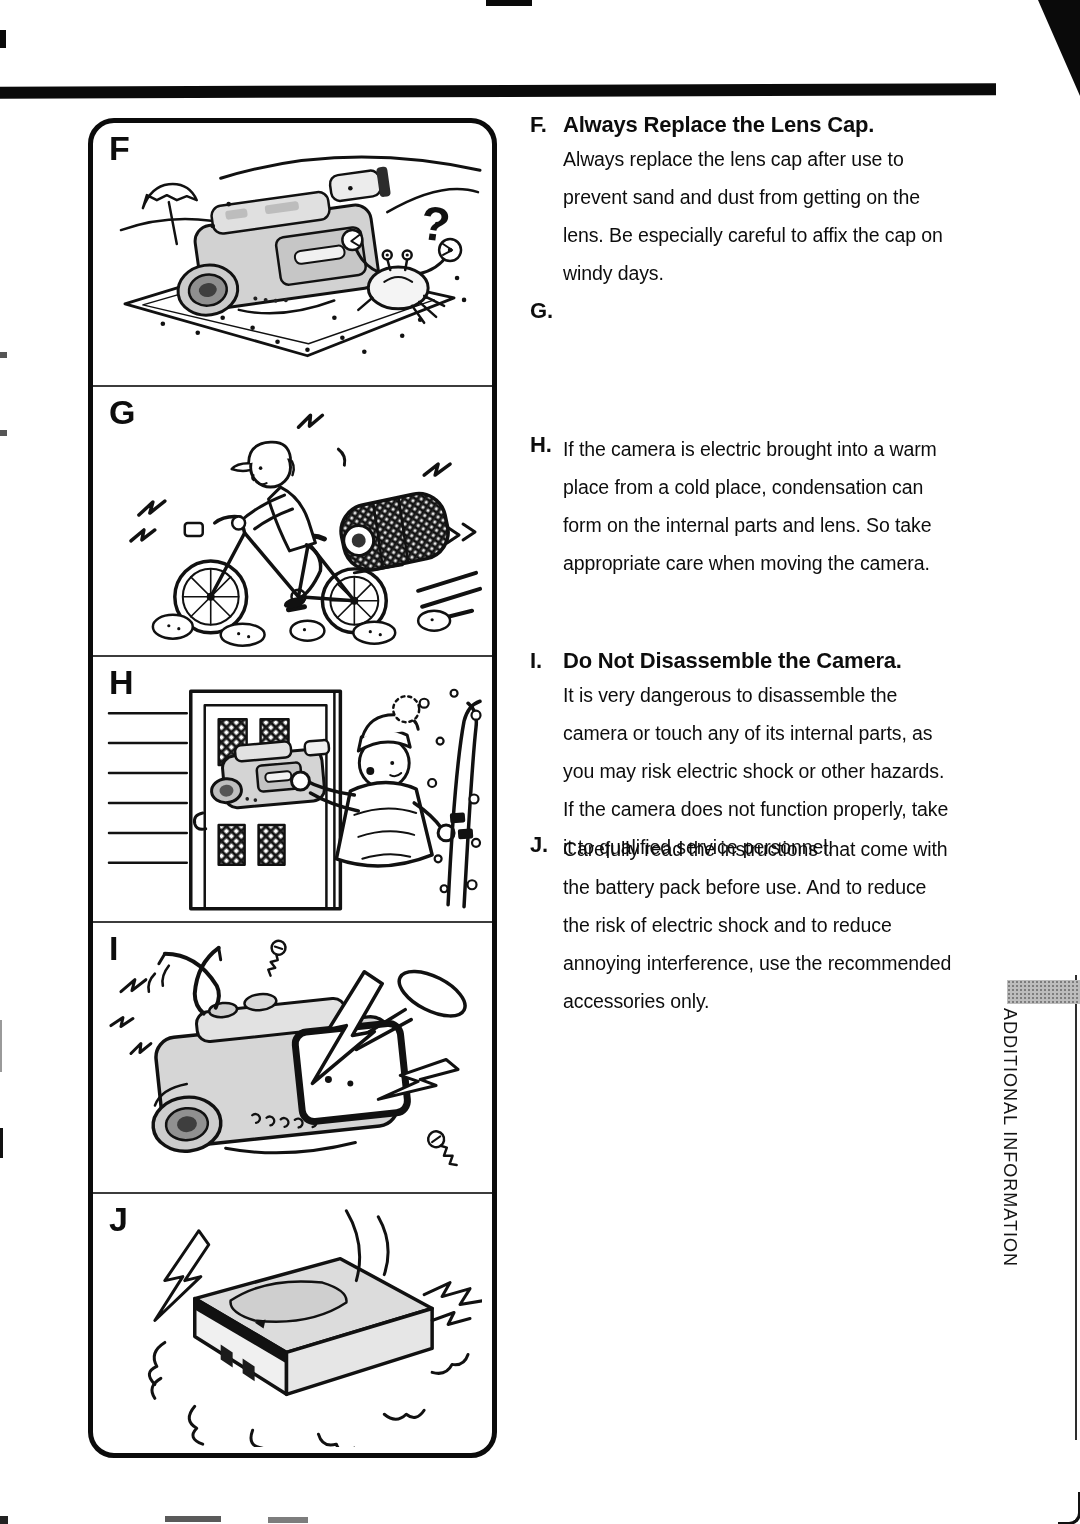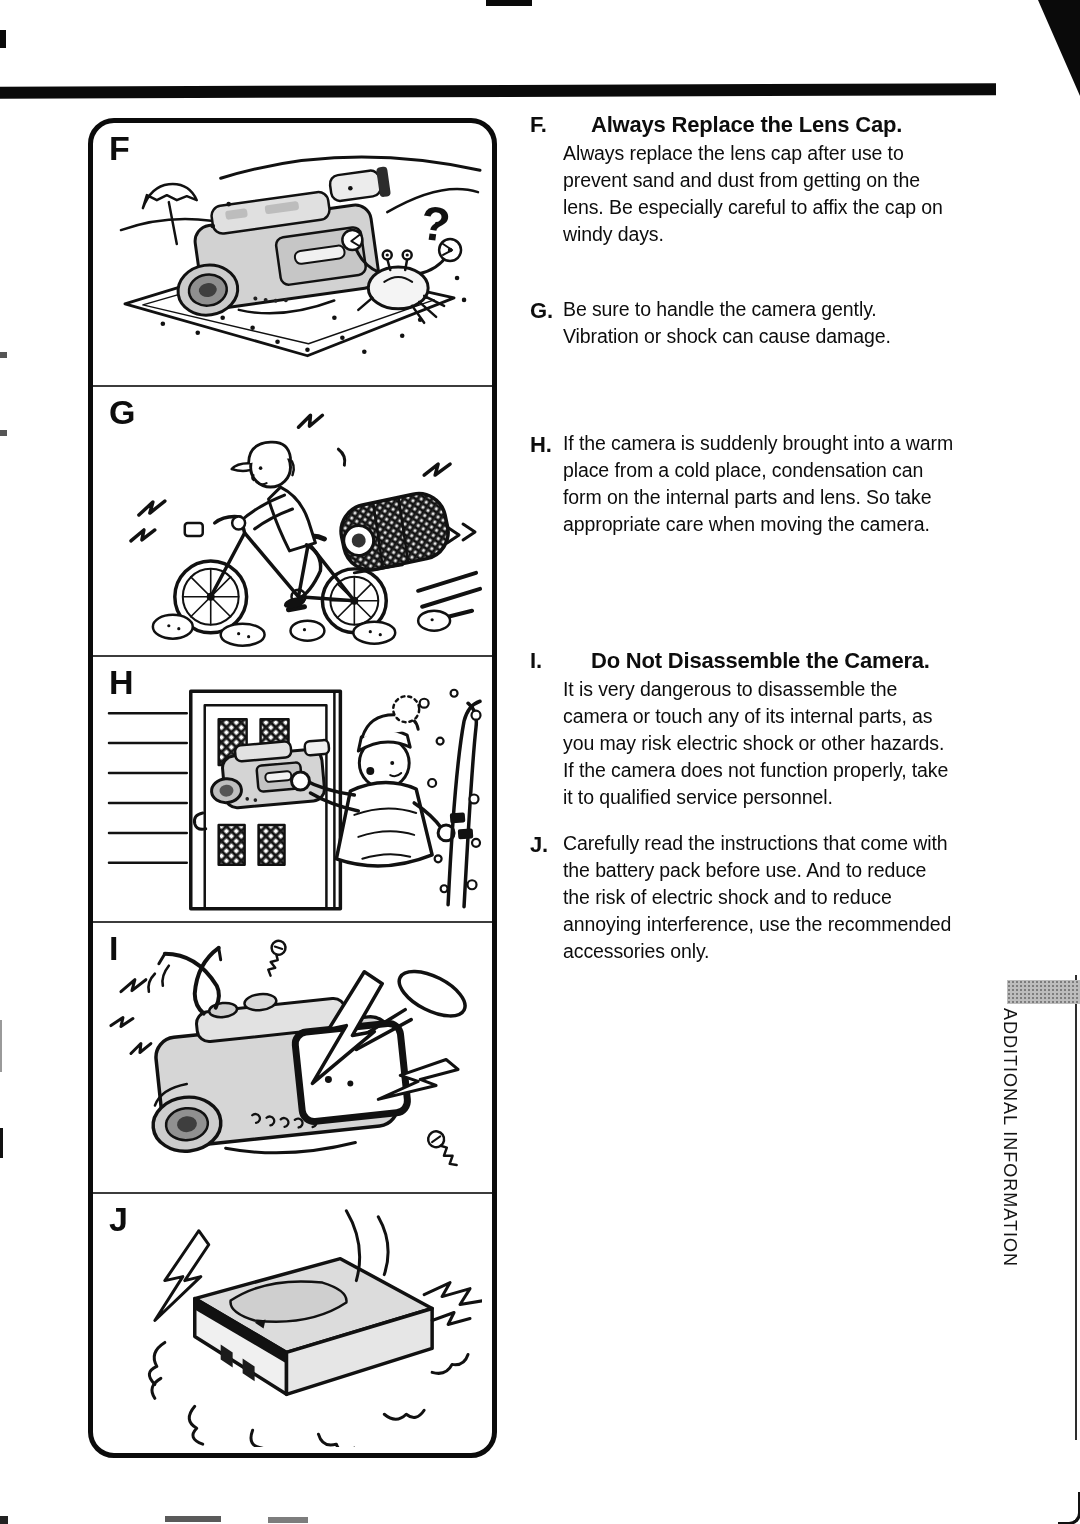--- a/index.html
+++ b/index.html
@@ -35,22 +35,22 @@
   .p-i{top:798px;height:271px;border-top:2px solid #3c3c3c;}
   .p-j{top:1069px;height:261px;border-top:2px solid #3c3c3c;}
   .fig-label{position:absolute;left:16px;top:8px;font-size:34px;font-weight:bold;line-height:1;}
   .fig-art{position:absolute;left:10px;top:4px;width:379px;height:calc(100% - 10px);
            stroke:#111;stroke-width:3;fill:none;stroke-linecap:round;stroke-linejoin:round;}
 
   
   .text-col{position:absolute;left:530px;top:0;width:472px;}
   .section{position:absolute;left:0;width:100%;padding-left:33px;box-sizing:border-box;}
   .sec-letter{position:absolute;left:0;top:0;font-weight:700;font-size:22px;line-height:30px;letter-spacing:-0.2px;}
-  .sec-title{font-weight:700;font-size:22px;line-height:30px;white-space:pre-line;letter-spacing:-0.2px;margin-left:28px;}
-  .sec-body{font-size:19.5px;line-height:27px;white-space:pre-line;letter-spacing:-0.1px;}
+  .sec-title{font-weight:700;font-size:22px;line-height:30px;white-space:pre-line;letter-spacing:-0.2px;}
+  .sec-body{font-size:19.5px;line-height:38px;white-space:pre-line;letter-spacing:-0.1px;}
   .s-f{top:110px}.s-g{top:296px}.s-h{top:430px}.s-i{top:646px}.s-j{top:830px}
 
   .side-tab{position:absolute;left:999px;top:1008px;height:300px;writing-mode:vertical-rl;
             font-size:18px;letter-spacing:1px;color:#141414;}
   .page-num{position:absolute;left:1010px;top:1534px;font-size:24px;font-weight:700;}
 </style>
 </head>
 <body>
 
 <div class="page">
@@ -364,26 +364,24 @@
     <section class="section s-f">
       <span class="sec-letter">F.</span>
       <div class="sec-title">Always Replace the Lens Cap.</div>
       <div class="sec-body">Always replace the lens cap after use to
 prevent sand and dust from getting on the
 lens.  Be especially careful to affix the cap on
 windy days.</div>
     </section>
     <section class="section s-g">
       <span class="sec-letter">G.</span>
-      <div class="sec-body">Be sure to handle the camera gently.
-Vibration or shock can cause damage.</div>
     </section>
     <section class="section s-h">
       <span class="sec-letter">H.</span>
-      <div class="sec-body">If the camera is suddenly brought into a warm
+      <div class="sec-body">If the camera is electric brought into a warm
 place from a cold place, condensation can
 form on the internal parts and lens.  So take
 appropriate care when moving the camera.</div>
     </section>
     <section class="section s-i">
       <span class="sec-letter">I.</span>
       <div class="sec-title">Do Not Disassemble the Camera.</div>
       <div class="sec-body">It is very dangerous to disassemble the
 camera or touch any of its internal parts, as
 you may risk electric shock or other hazards.

